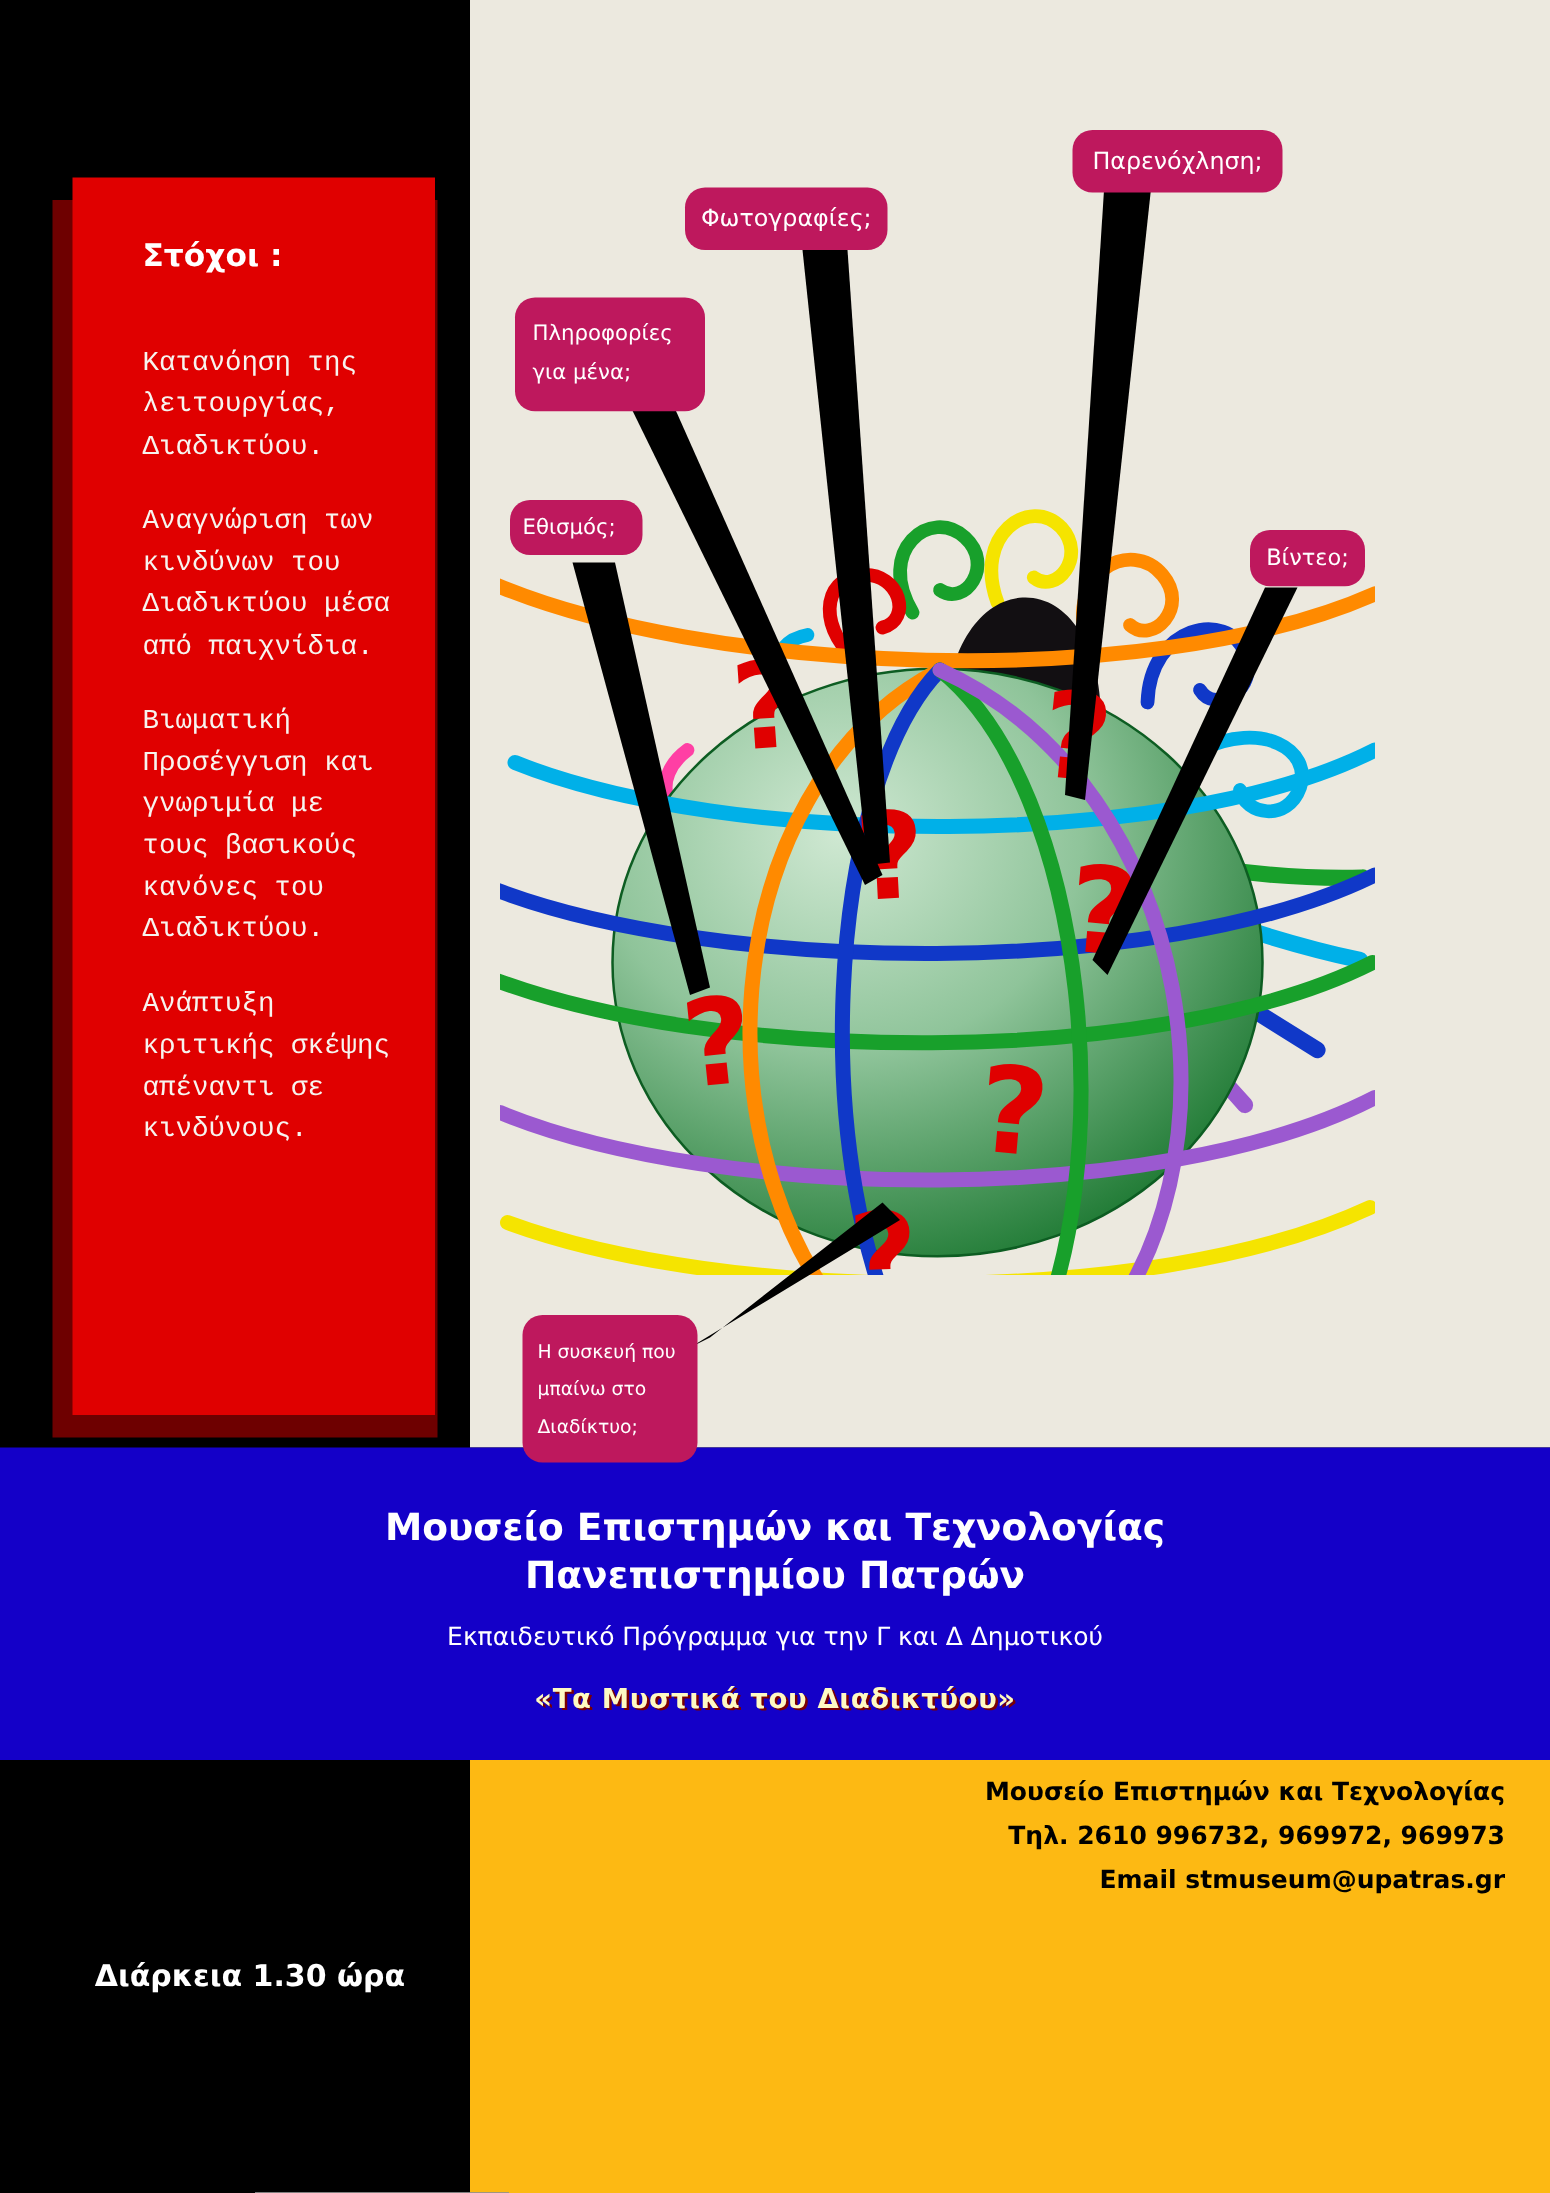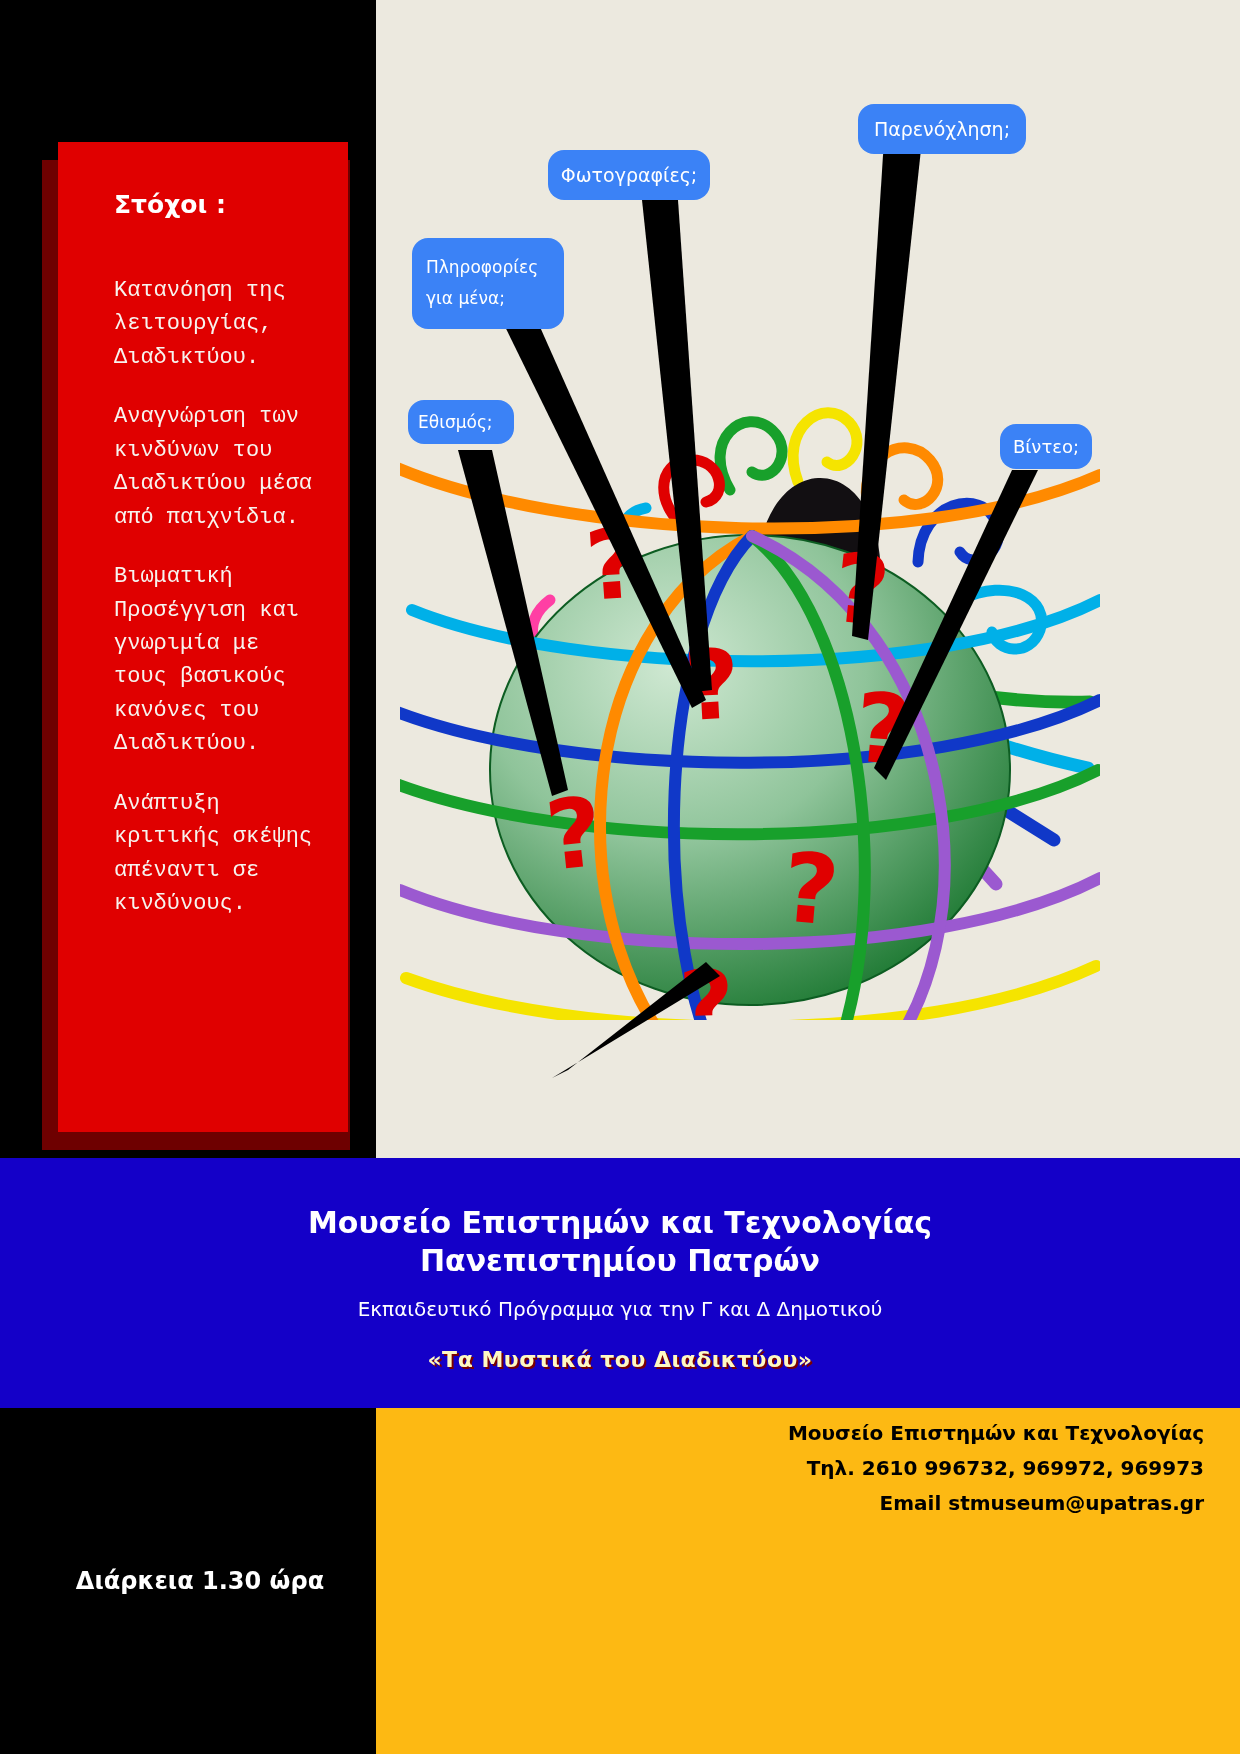--- a/index.html
+++ b/index.html
@@ -11,21 +11,21 @@
   .cream-right{position:absolute;left:376px;top:0;width:864px;height:1158px;background:#ece9df;}
   .red-inner{position:absolute;left:0;top:0;width:100%;height:100%;padding:48px 28px 0 56px;box-sizing:border-box;}
   .goals-title{color:#ffffff;font-size:25px;font-weight:bold;line-height:1.2;margin:0 0 54px 0;
                font-family:"DejaVu Sans",sans-serif;}
   .goal-p{color:#f7f4ef;font-size:22px;line-height:1.52;margin:0 0 26px 0;font-family:Liberation Mono, monospace;}
 
   
   .globe-wrap{position:absolute;left:400px;top:300px;width:700px;height:720px;}
 
   
-  .bubble{position:absolute;background:#3b82f6;border-radius:16px;color:#ffffff;
+  .bubble{position:absolute;background:#be185d;border-radius:16px;color:#ffffff;
           font-family:"DejaVu Sans",sans-serif;box-sizing:border-box;z-index:7;}
   .bubble span{display:block;}
 
   
   .blue{position:absolute;left:0;top:1158px;width:1240px;height:250px;background:#1400c8;}
   .blue h1{margin:0;color:#ffffff;font-size:30px;font-weight:bold;text-align:center;line-height:1.28;
            padding-top:46px;font-family:"DejaVu Sans",sans-serif;}
   .blue h2{margin:16px 0 0 0;color:#ffffff;font-size:20px;font-weight:normal;text-align:center;
            font-family:"DejaVu Sans",sans-serif;}
   .blue .prog-title{margin:26px 0 0 0;text-align:center;color:#fef9c3;font-size:22px;font-weight:bold;
@@ -155,20 +155,25 @@
   </div>
 
   <div class="bubble" style="left:858px;top:104px;width:168px;padding:14px 12px;font-size:19px;text-align:center;">
     <span>Παρενόχληση;</span>
   </div>
 
   <div class="bubble" style="left:1000px;top:424px;width:92px;padding:12px 10px;font-size:18px;text-align:center;">
     <span>Βίντεο;</span>
   </div>
 
+  <div class="bubble" style="left:418px;top:1052px;width:140px;padding:14px 12px;font-size:15px;line-height:2.0;">
+    <span>Η συσκευή που</span>
+    <span>μπαίνω  στο</span>
+    <span>Διαδίκτυο;</span>
+  </div>
 
   <div class="blue">
     <h1>
       <span>Μουσείο  Επιστημών και Τεχνολογίας</span><br>
       <span>Πανεπιστημίου Πατρών</span>
     </h1>
     <h2>Εκπαιδευτικό Πρόγραμμα για την Γ και Δ Δημοτικού</h2>
     <div class="prog-title">«Τα Μυστικά του Διαδικτύου»</div>
   </div>
 

